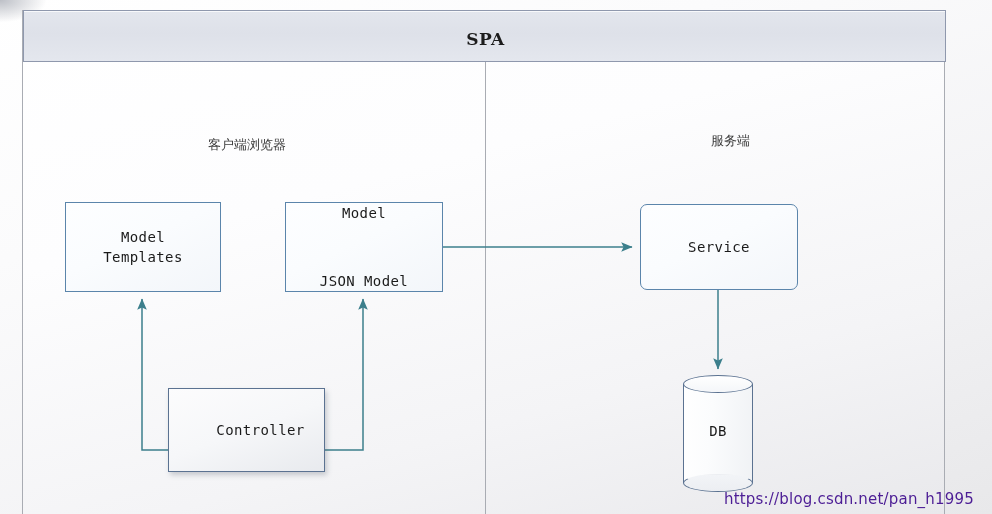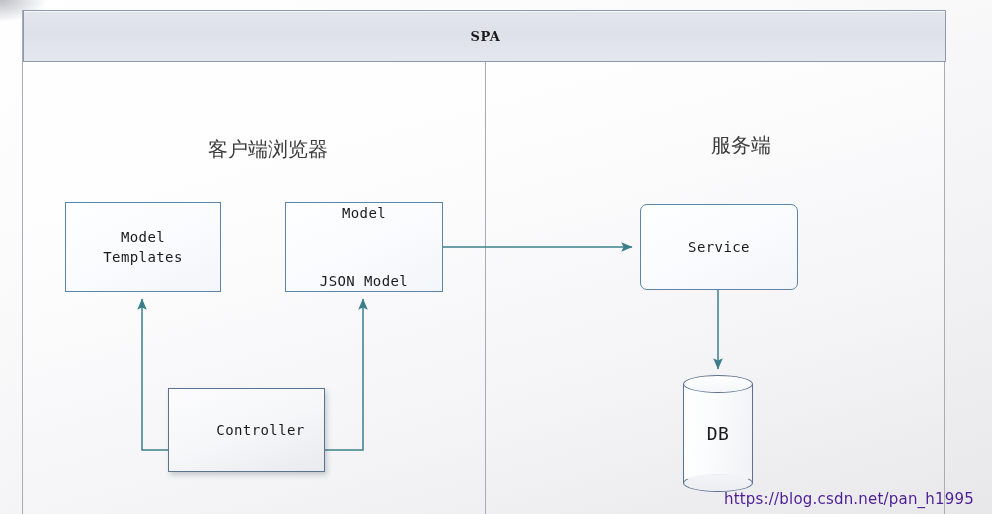--- a/index.html
+++ b/index.html
@@ -46,41 +46,41 @@
     background: linear-gradient(180deg, #e3e6ed 0%, #dee1e9 45%, #e4e7ee 100%);
     box-shadow: inset 0 1px 0 rgba(255,255,255,0.75);
   }
   .spa-header-label {
     position: absolute;
     left: 0;
     top: 18px;
     width: 923px;
     text-align: center;
     font-family: "DejaVu Serif", "Liberation Serif", serif;
-    font-size: 13px;
+    font-size: 17px;
     font-weight: 700;
     color: #1c1c1c;
     letter-spacing: 0.5px;
   }
 
   
   .col-divider {
     position: absolute;
     left: 462px;
     top: 52px;
     width: 1px;
     height: 452px;
     background: #a9acb3;
   }
 
   
   .col-title {
     position: absolute;
     font-family: Liberation Serif, serif;
-    font-size: 20px;
+    font-size: 13px;
     color: #3c3c3c;
     white-space: nowrap;
   }
   .col-title.client { left: 185px; top: 126px; }
   .col-title.server { left: 688px; top: 122px; }
 
   
   .node {
     position: absolute;
     box-sizing: border-box;
@@ -149,21 +149,21 @@
     background: linear-gradient(180deg, #f2f4f7 0%, #eceef2 100%);
     border-top-color: transparent;
   }
   .db-label {
     position: absolute;
     left: 0;
     top: 48px;
     width: 70px;
     text-align: center;
     font-family: "DejaVu Sans Mono", "Liberation Mono", monospace;
-    font-size: 18px;
+    font-size: 14px;
     color: #1a1a1a;
     letter-spacing: 0.4px;
   }
 
   
   #connectors {
     position: absolute;
     left: 0; top: 0;
     width: 992px;
     height: 514px;

